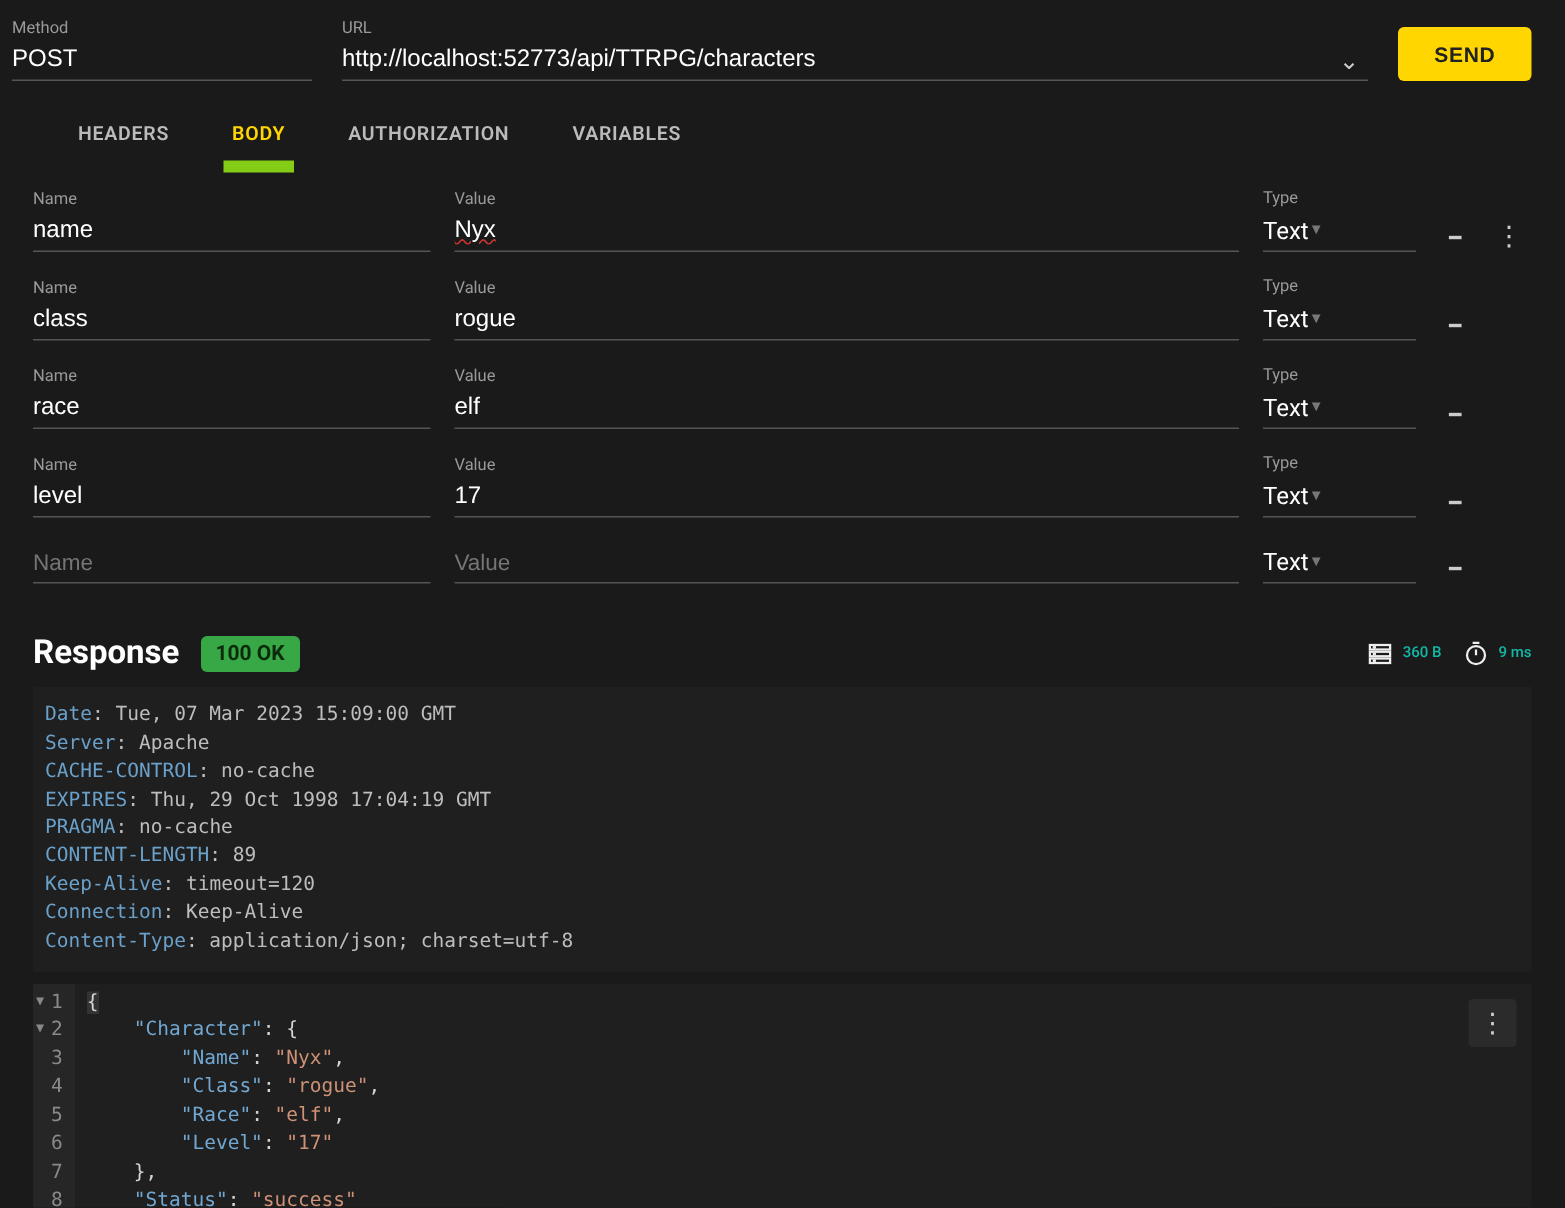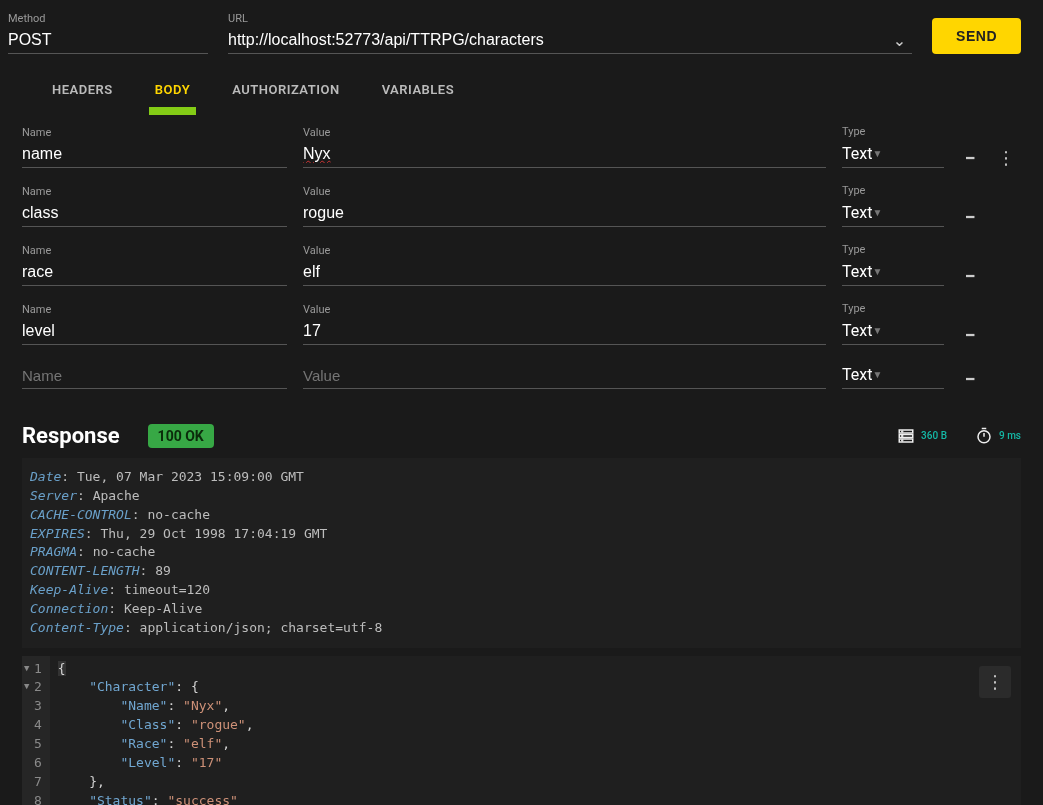--- a/index.html
+++ b/index.html
@@ -61,36 +61,36 @@
   .type-select {
     display:flex; align-items:center;
     border-bottom:1px solid #555; padding:4px 0; font-size:16px; color:#fff; cursor:pointer;
   }
   .type-arrow { color:#777; font-size:10px;}
   .remove-icon { width:20px; color:#ccc; font-size:20px; cursor:pointer; text-align:center; font-weight:bold; line-height:1;}
   .more-icon { width:20px; color:#ccc; font-size:18px; cursor:pointer; text-align:center;}
   .spellcheck { text-decoration: underline wavy #cc3333; text-decoration-thickness:1px;}
   .placeholder-row .field-input { color:#888; font-size:15px;}
 
-  .response-bar { display:flex; align-items:center; padding: 18px 22px 10px 22px; gap:28px;}
+  .response-bar { display:flex; align-items:center; padding: 18px 22px 10px 22px; gap:14px;}
   .response-title { font-size:22px; font-weight:700; color:#fff;}
   .status-badge { background:#37a845; color:#0b2b0b; font-weight:700; font-size:14px; padding:4px 10px; border-radius:4px;}
   .spacer { flex:1;}
   .meta { display:flex; align-items:center; gap:6px; color:#14b8a6; font-size:10px; font-weight:500;}
   .meta svg { width:18px; height:18px;}
 
   .headers-block {
     margin: 0 22px;
     background:#1f1f1f;
     padding: 10px 8px;
     font-family: "Consolas", "Monaco", monospace;
     font-size: 13px;
     line-height: 1.45;
   }
-  .hk { color:#6aa0c9;font-style:italic;}
+  .hk { color:#6aa0c9;}
   .hv { color:#bdbdbd;}
   .hc { color:#bdbdbd;}
 
   .body-block {
     margin: 8px 22px 0 22px;
     background:#1f1f1f;
     display:flex;
     font-family: "Consolas", "Monaco", monospace;
     font-size: 13px;
     position:relative;

